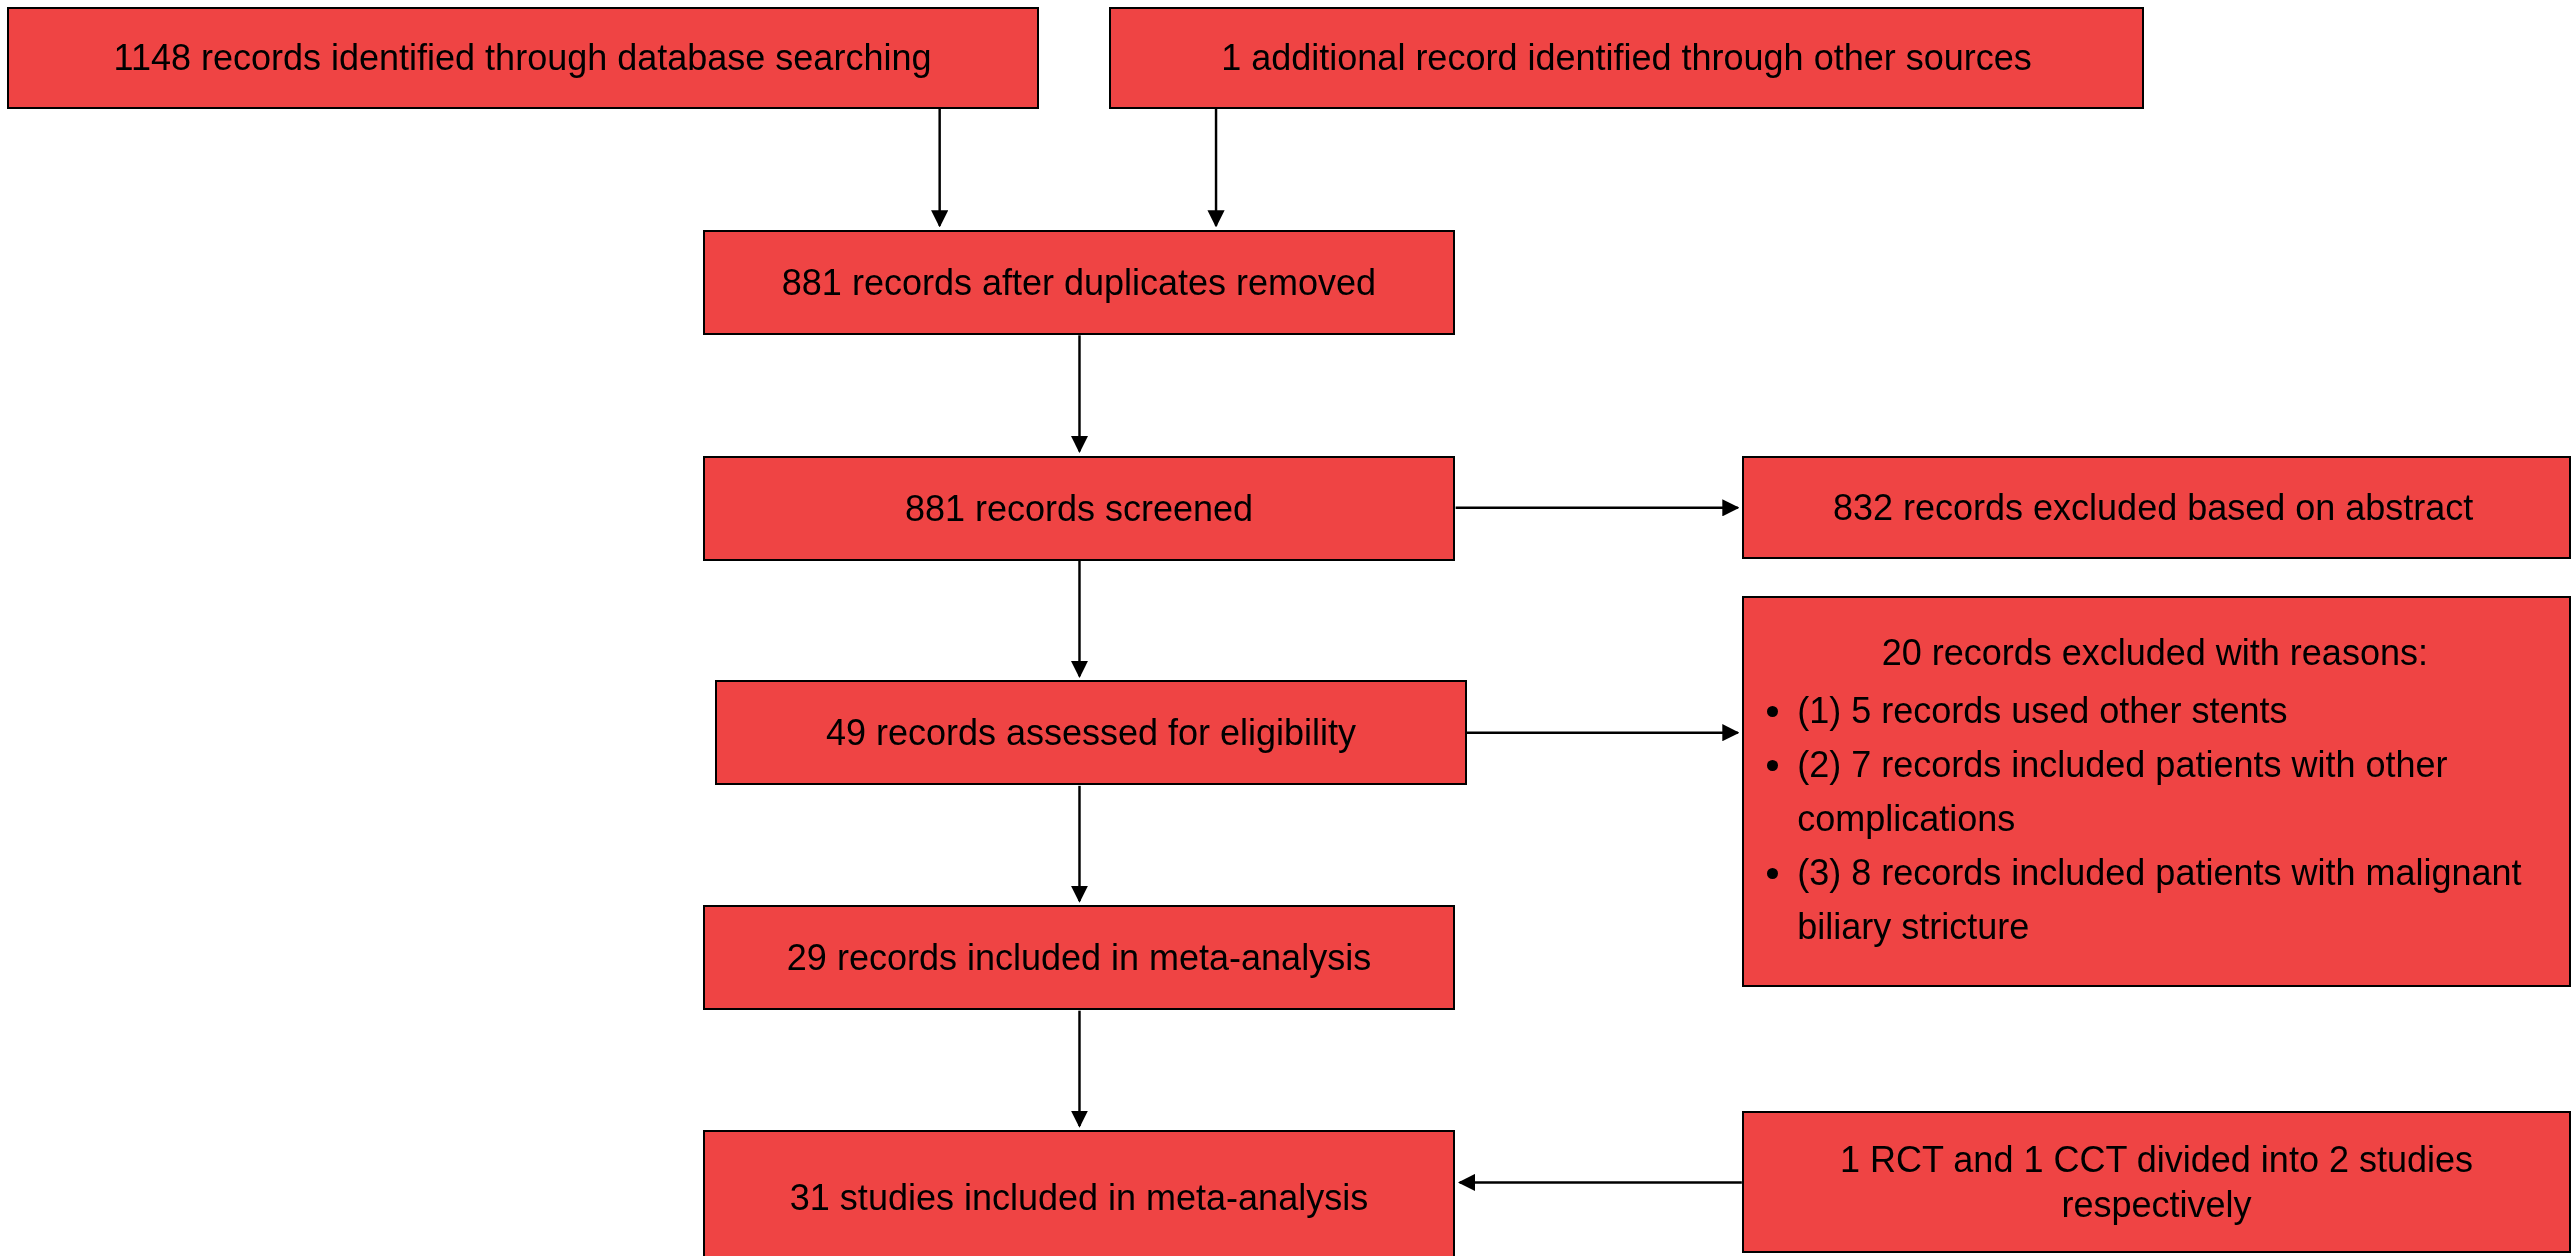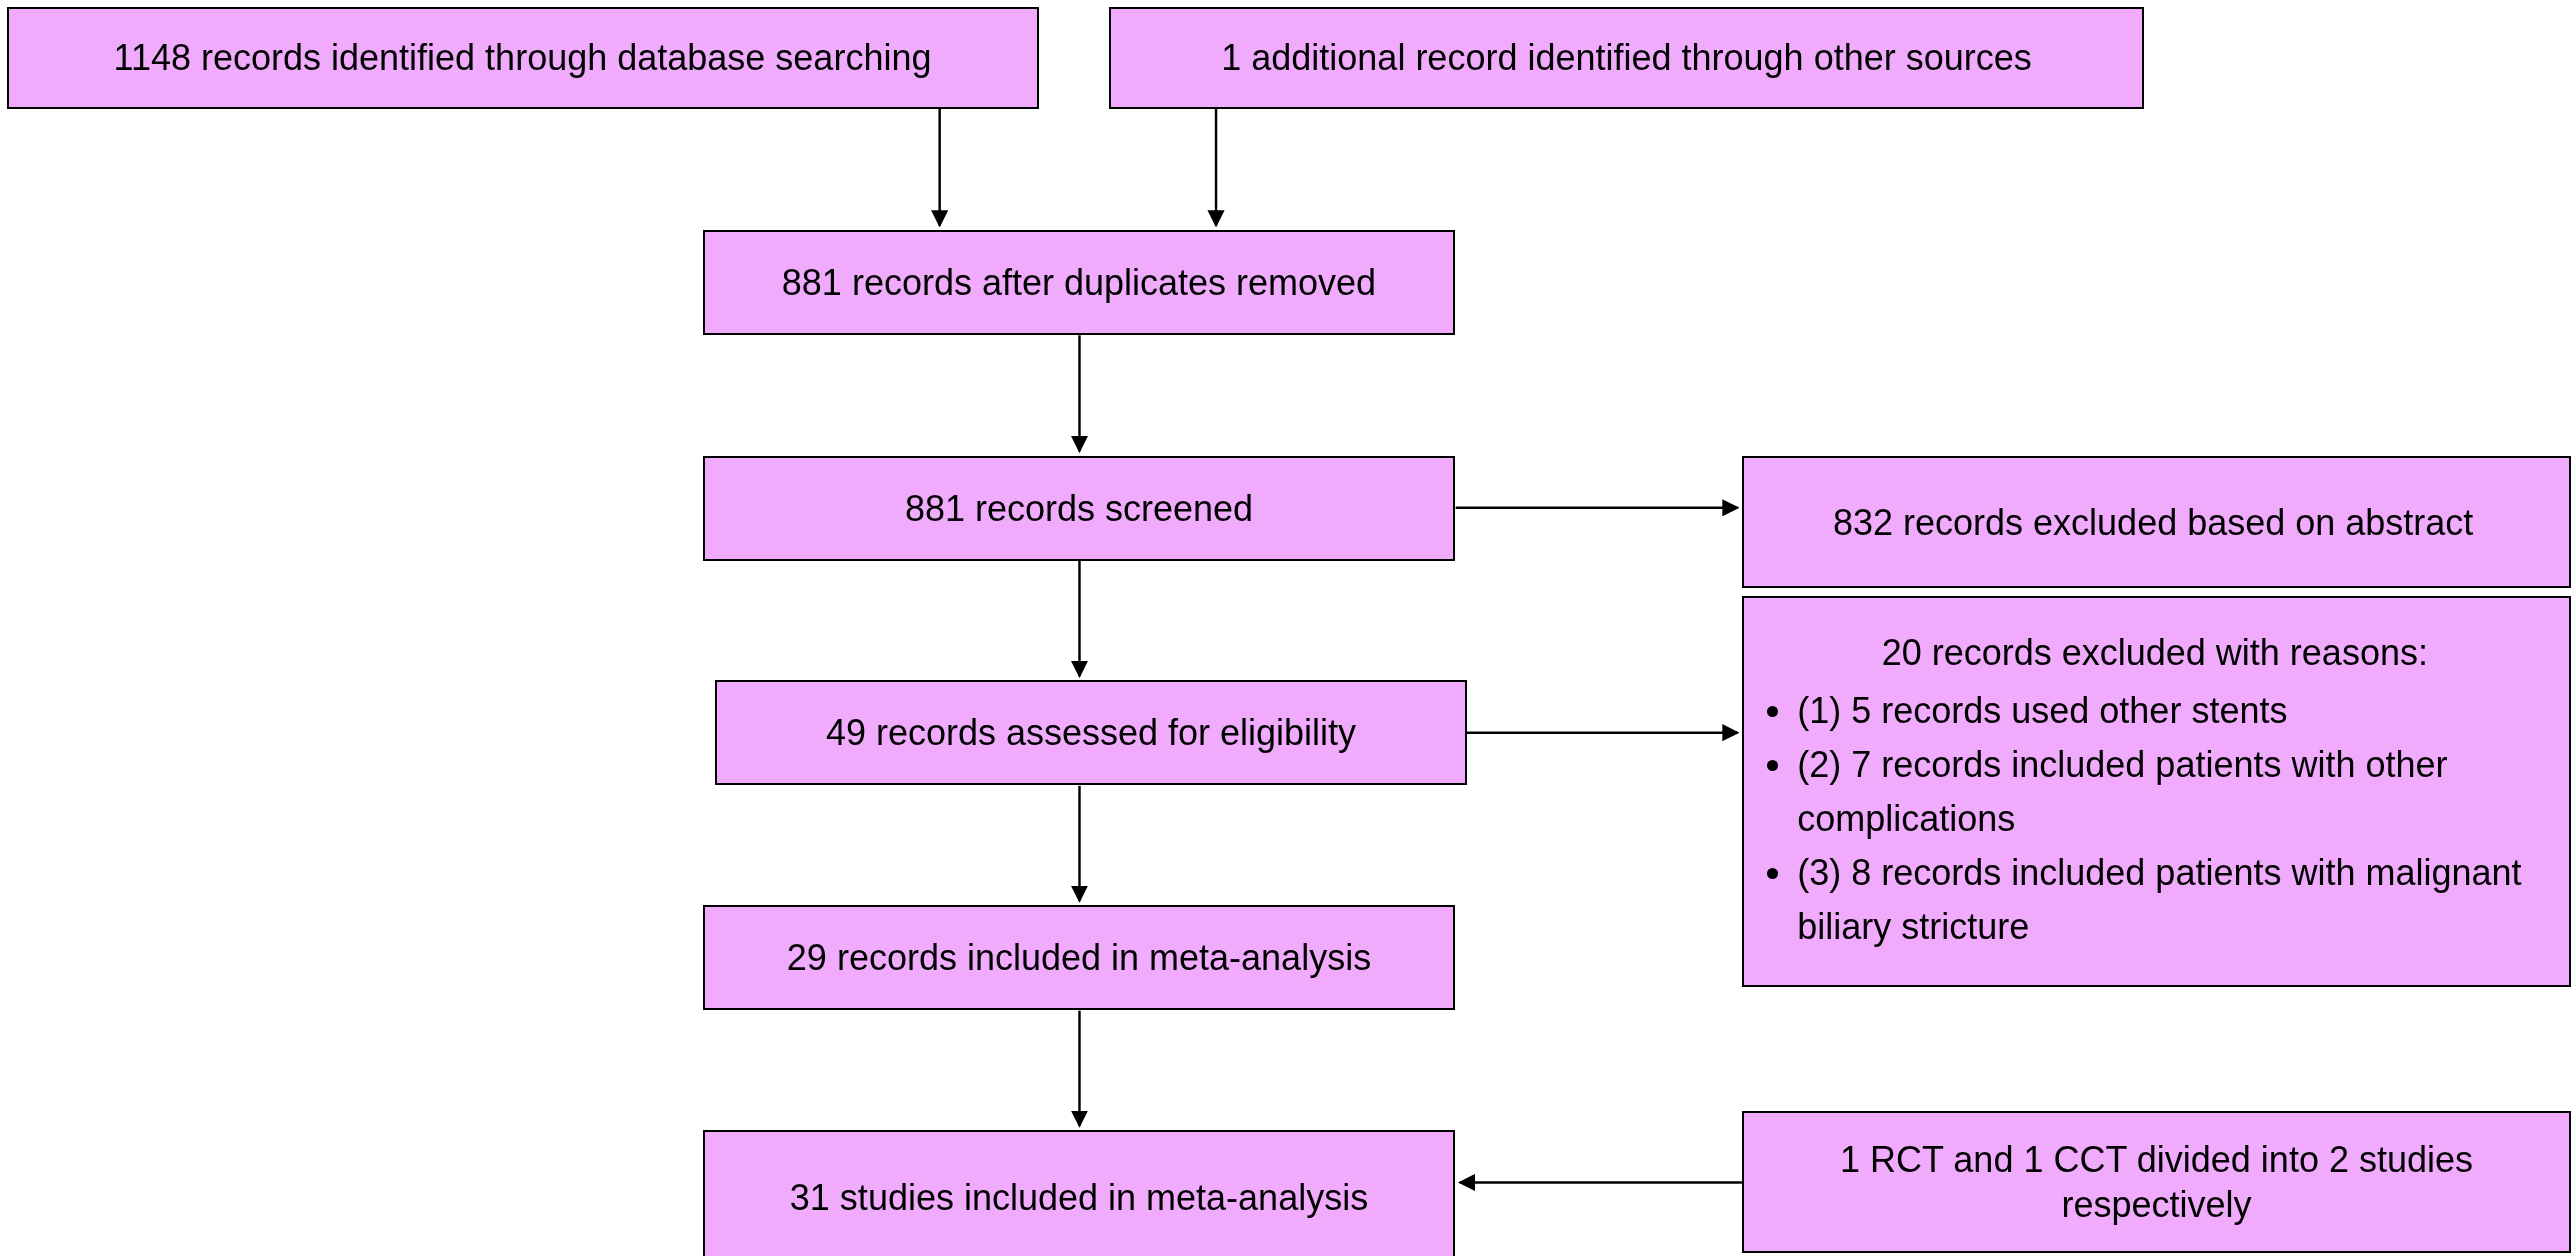--- a/index.html
+++ b/index.html
@@ -16,34 +16,34 @@
   }
   .arrows {
     position: absolute;
     left: 0; top: 0;
     width: 2576px; height: 1256px;
     pointer-events: none;
   }
   .arrows line { stroke: #000000; stroke-width: 3; }
   .box {
     position: absolute;
-    background: #f0abfc;
+    background: #ef4444;
     border: 2.5px solid #000000;
     display: flex;
     align-items: center;
     justify-content: center;
     text-align: center;
     padding: 4.9px 14.7px;
     line-height: 1.25;
   }
   .b1  { left: 6.5px;    top: 6.5px;    width: 1032px; height: 102px; }
   .b2  { left: 1109px; top: 6.5px;    width: 1035px; height: 102px; }
   .b3  { left: 703px;  top: 230px;  width: 752px;  height: 105px; }
   .b4  { left: 703px;  top: 456px;  width: 752px;  height: 105px; }
-  .b5  { left: 1742px; top: 456px;  width: 829px; height: 132px; padding-left: 8px; }
+  .b5  { left: 1742px; top: 456px;  width: 829px; height: 103px; padding-left: 8px; }
   .b6  { left: 703px;  top: 680px;  width: 752px;  height: 105px; margin-left: 12px; }
   .b7  { left: 1742px; top: 596px;  width: 829px; height: 391px; }
   .b8  { left: 703px;  top: 905px; width: 752px;  height: 105px; }
   .b9  { left: 703px;  top: 1130px; width: 752px;  height: 134px; }
   .b10 { left: 1742px; top: 1111px; width: 829px; height: 142px; }
   .box-reasons {
     display: flex;
     flex-direction: column;
     justify-content: center;
     align-items: stretch;

